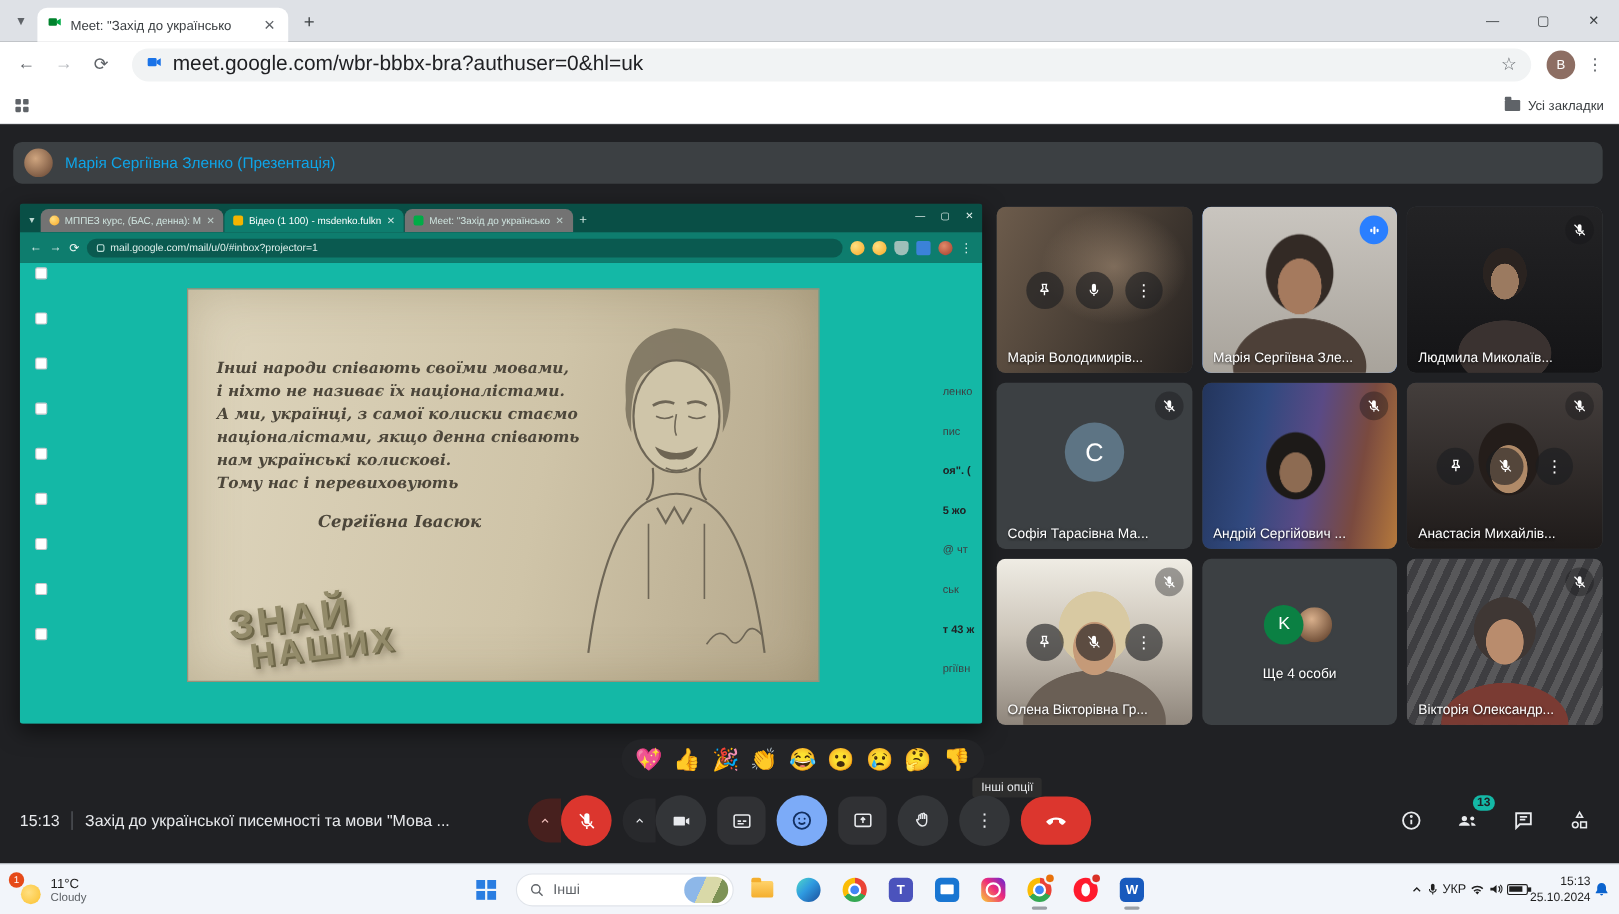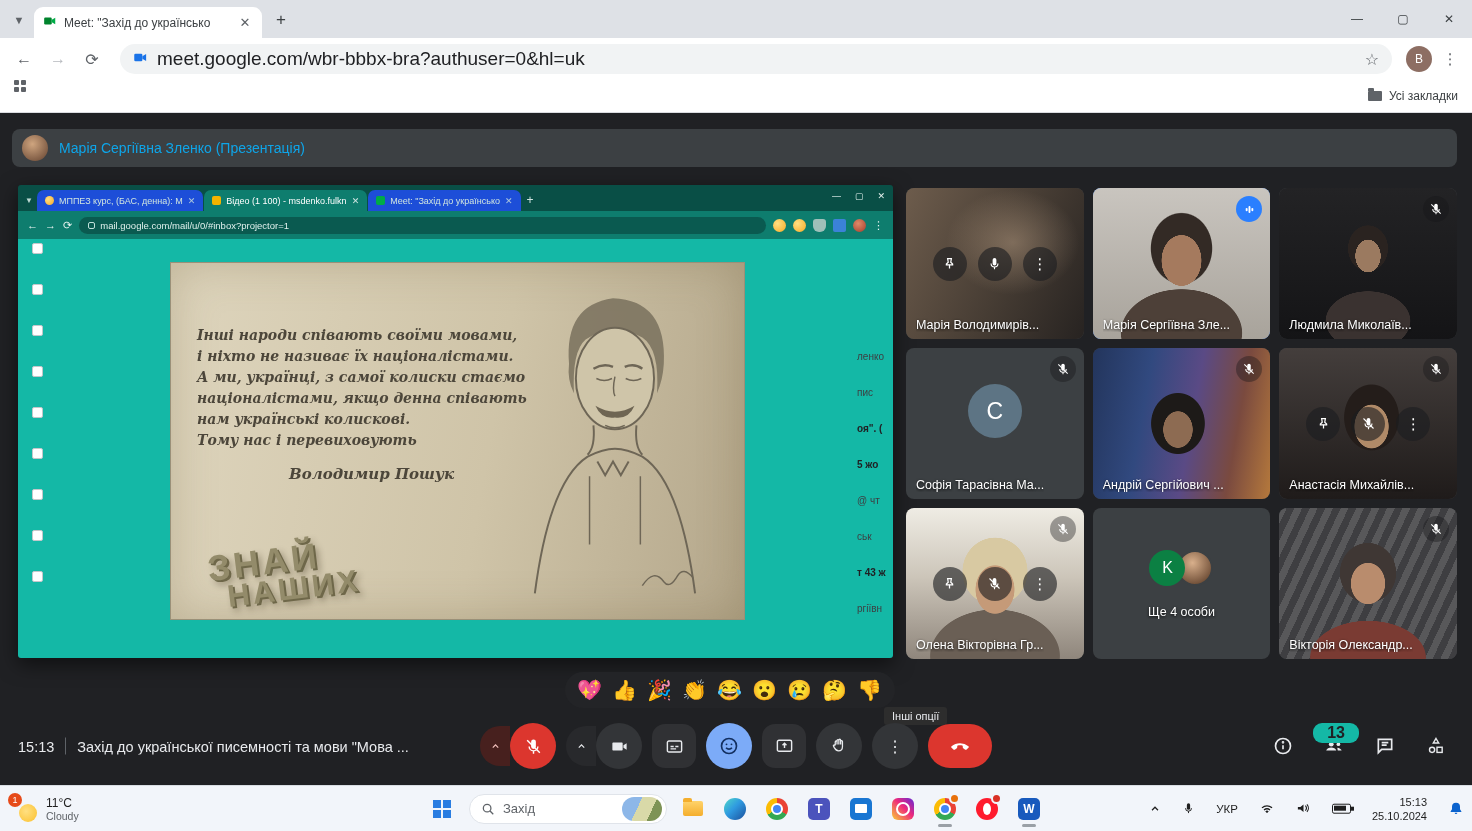--- a/index.html
+++ b/index.html
@@ -17,37 +17,37 @@
   .wctrls{position:absolute;right:0;top:0;height:38px;display:flex}
   .wc{width:46px;height:38px;color:#3c4043;font-size:12px}
   .toolbar{height:42px;background:#fff;display:flex;align-items:center;padding:0 10px;gap:6px}
   .navbtn{width:28px;height:28px;border-radius:50%;color:#5f6368;font-size:16px}
   .navbtn.dis{color:#b6b9be}
   .omnibox{flex:1;height:30px;background:#f1f3f4;border-radius:15px;display:flex;align-items:center;gap:9px;padding:0 13px;margin:0 8px}
   .url{font-size:19px;color:#202124;flex:1;white-space:nowrap;overflow:hidden}
   .star{color:#5f6368}
   .bavatar{width:26px;height:26px;border-radius:50%;background:#8d6e63;color:#fff;font-size:12px}
   .dots{color:#5f6368;font-size:15px;width:24px;height:24px}
-  .bmbar{height:33px;background:#fff;border-bottom:1px solid #dadce0;display:flex;padding:0 14px;gap:16px}
+  .bmbar{height:33px;background:#fff;border-bottom:1px solid #dadce0;display:flex;align-items:center;padding:0 14px;gap:16px}
   .appsgrid{display:grid;grid-template:5px 5px/5px 5px;gap:2px}
   .appsgrid span{background:#5f6368;border-radius:1px}
   .allbm{margin-left:auto;display:flex;align-items:center;gap:7px;color:#3c4043;font-size:12px}
   .folder-ic{width:14px;height:10px;background:#5f6368;border-radius:1px;position:relative}
   .folder-ic::before{content:"";position:absolute;top:-3px;left:0;width:6px;height:3px;background:#5f6368;border-radius:1px 1px 0 0}
 
   
   .meet{position:relative;height:672px;background:#202124}
   .banner{position:absolute;left:12px;right:15px;top:16px;height:38px;background:#3c4043;border-radius:8px;display:flex;align-items:center;gap:11px;padding:0 10px;color:#0ea5e9;font-size:14px}
   .banner-av{width:26px;height:26px;border-radius:50%;background:radial-gradient(circle at 40% 35%,#cfa57f,#7d5a43 75%)}
 
   
   .shared{position:absolute;left:18px;top:72px;width:875px;height:473px;border-radius:3px;overflow:hidden;box-shadow:0 6px 20px rgba(0,0,0,.55);display:flex;flex-direction:column}
   .sh-tabs{height:26px;background:#094f46;display:flex;align-items:flex-end;padding-left:5px;position:relative}
   .sh-tabsearch{color:#bcd8d2;font-size:8px;margin:0 4px 6px 2px}
-  .sh-tab{height:21px;display:flex;align-items:center;gap:5px;padding:0 8px;font-size:9px;color:#cfe4df;background:#1d4ed8;border-radius:7px 7px 0 0;margin-right:1px;max-width:168px}
+  .sh-tab{height:21px;display:flex;align-items:center;gap:5px;padding:0 8px;font-size:9px;color:#cfe4df;background:#737373;border-radius:7px 7px 0 0;margin-right:1px;max-width:168px}
   .sh-tab.active{background:#0e7d6e;color:#fff}
   .sh-tt{white-space:nowrap;overflow:hidden;text-overflow:ellipsis}
   .sh-x{font-size:9px;opacity:.8}
   .sh-plus{color:#cfe4df;font-size:12px;margin:0 0 4px 5px}
   .sh-wc{position:absolute;right:4px;top:0;height:22px;display:flex;gap:14px;align-items:center;color:#e5f2ef;font-size:9px;padding-right:4px}
   .sh-toolbar{height:28px;background:#0e7d6e;display:flex;align-items:center;gap:7px;padding:0 9px}
   .sh-nav{color:#eaf5f2;font-size:11px}
   .sh-omni{flex:1;height:17px;background:#0a5a50;border-radius:9px;display:flex;align-items:center;gap:5px;padding:0 9px;color:#dff0ec;font-size:9.5px}
   .lockdot{width:7px;height:7px;border-radius:2px;border:1.5px solid #bfe0da}
   .ext{width:13px;height:13px;border-radius:50%}
@@ -110,21 +110,21 @@
   .combo.micc .chev{background:#47201e;color:#f3c1bd}
   .combo.camc .chev{background:#28292c}
   .rbtn{width:46px;height:46px;border-radius:50%}
   .rbtn.red{background:#dc362e;color:#fff}
   .rbtn.dark{background:#333538;color:#e8eaed}
   .sqbtn{width:44px;height:44px;border-radius:13px;background:#303134;color:#e8eaed}
   .rbtn.blue{background:#7cabf8;color:#132f60}
   .endcall{width:64px;height:44px;border-radius:22px;background:#dc362e;color:#fff}
   .cb-right{position:absolute;right:24px;top:50%;transform:translateY(-50%);display:flex;align-items:center;gap:27px;color:#e8eaed}
   .cbr{position:relative;width:24px;height:24px}
-  .badge13{position:absolute;top:-11px;right:-13px;background:#14b8a6;color:#202124;font-size:16px;font-weight:bold;border-radius:9px;padding:1px 14px}
+  .badge13{position:absolute;top:-11px;right:-13px;background:#14b8a6;color:#202124;font-size:11px;font-weight:bold;border-radius:9px;padding:1px 4px}
 
   
   .taskbar{height:46px;background:#f2f5fa;border-top:1px solid #d8dde3;position:relative}
   .weather{position:absolute;left:10px;top:50%;transform:translateY(-50%);display:flex;align-items:center;gap:8px}
   .wicon{width:28px;height:28px;position:relative}
   .wsun{position:absolute;right:1px;bottom:1px;width:18px;height:18px;border-radius:50%;background:radial-gradient(circle at 40% 40%,#ffe082,#fbc02d)}
   .wbadge{position:absolute;left:-2px;top:-2px;width:14px;height:14px;border-radius:50%;background:#e64a19;color:#fff;font-size:9px;display:flex;align-items:center;justify-content:center}
   .wtemp{font-size:12px;color:#1f1f1f}
   .wcond{font-size:10.5px;color:#5f6368}
   .dock{position:absolute;left:50%;top:50%;transform:translate(-50%,-50%);display:flex;align-items:center;gap:10px}
@@ -144,21 +144,21 @@
   .icn-chrome{width:22px;height:22px;border-radius:50%;background:conic-gradient(#ea4335 0 33%,#34a853 0 66%,#fbbc05 0 100%);position:relative}
   .icn-chrome::after{content:"";position:absolute;inset:5px;border-radius:50%;background:#4285f4;border:2.5px solid #fff}
   .icn-teams{width:22px;height:22px;border-radius:5px;background:#4b53bc;color:#fff;font-size:12px;font-weight:bold;display:flex;align-items:center;justify-content:center}
   .icn-mail{width:22px;height:22px;border-radius:5px;background:#1976d2;display:flex;align-items:center;justify-content:center}
   .icn-mail::before{content:"";width:12px;height:9px;background:#fff;border-radius:1px}
   .icn-insta{width:22px;height:22px;border-radius:6px;background:linear-gradient(45deg,#f9ce34,#ee2a7b 55%,#6228d7);display:flex;align-items:center;justify-content:center}
   .icn-insta::before{content:"";width:10px;height:10px;border:2px solid #fff;border-radius:50%}
   .icn-opera{width:22px;height:22px;border-radius:50%;background:#ff1b2d;display:flex;align-items:center;justify-content:center}
   .icn-opera::before{content:"";width:8px;height:12px;border-radius:50%;background:#fff}
   .icn-word{width:22px;height:22px;border-radius:5px;background:#185abd;color:#fff;font-size:12px;font-weight:bold;display:flex;align-items:center;justify-content:center}
-  .tray{position:absolute;right:8px;top:50%;transform:translateY(-50%);display:flex;align-items:center;gap:21px;color:#1f1f1f}
+  .tray{position:absolute;right:8px;top:50%;transform:translateY(-50%);display:flex;align-items:center;gap:2px;color:#1f1f1f}
   .lang{font-size:11.5px}
   .clock{text-align:right;font-size:11px;line-height:1.3;color:#1f1f1f}
   .batt{width:19px;height:10px;border:1.5px solid #1f1f1f;border-radius:2px;position:relative}
   .batt::before{content:"";position:absolute;inset:1.5px;right:4px;background:#1f1f1f}
   .batt::after{content:"";position:absolute;right:-4px;top:2px;width:2.5px;height:4px;background:#1f1f1f}
 </style>
 </head>
 <body>
 
 <div class="tabstrip">
@@ -269,21 +269,21 @@
       </div>
 
       <div class="slide">
         <div class="quote">
           <div>Інші народи співають своїми мовами,</div>
           <div>і ніхто не називає їх націоналістами.</div>
           <div>А ми, українці, з самої колиски стаємо</div>
           <div>націоналістами, якщо денна співають</div>
           <div>нам українські колискові.</div>
           <div>Тому нас і перевиховують</div>
-          <div class="author">Володимир Пошук</div>
+          <div class="author">Сергіївна Івасюк</div>
         </div>
         <div class="slide-logo">
           <div class="l1">ЗНАЙ</div>
           <div class="l2">НАШИХ</div>
         </div>
         <div class="portrait">
           <svg width="238" height="342" viewBox="0 0 240 350">
             <g stroke="#6e6656" fill="none" stroke-width="2">
               <path d="M75 95 Q70 35 120 28 Q175 30 172 95 Q171 112 165 125 Q168 80 150 68 Q120 52 92 70 Q78 82 80 125 Q73 112 75 95 Z" fill="#7d7460" stroke="none" opacity="0.9"></path>
               <ellipse cx="122" cy="110" rx="40" ry="52" fill="#cfc5a9"></ellipse>
@@ -596,21 +596,21 @@
           <span></span>
           <span></span>
           <span></span>
         </div>
       </div>
     <div class="search">
       <svg width="14" height="14" viewBox="0 0 24 24" fill="none" stroke="#5f6368" stroke-width="2.2">
           <circle cx="10.5" cy="10.5" r="6.5"></circle>
           <path d="M15.5 15.5 21 21"></path>
         </svg>
-      <span class="search-ph">Захід</span>
+      <span class="search-ph">Інші</span>
       <span class="bingimg"></span>
     </div>
     <div class="ti">
         <span class="icn-folder"></span>
       </div>
     <div class="ti">
         <span class="icn-edge"></span>
       </div>
     <div class="ti">
         <span class="icn-chrome"></span>

